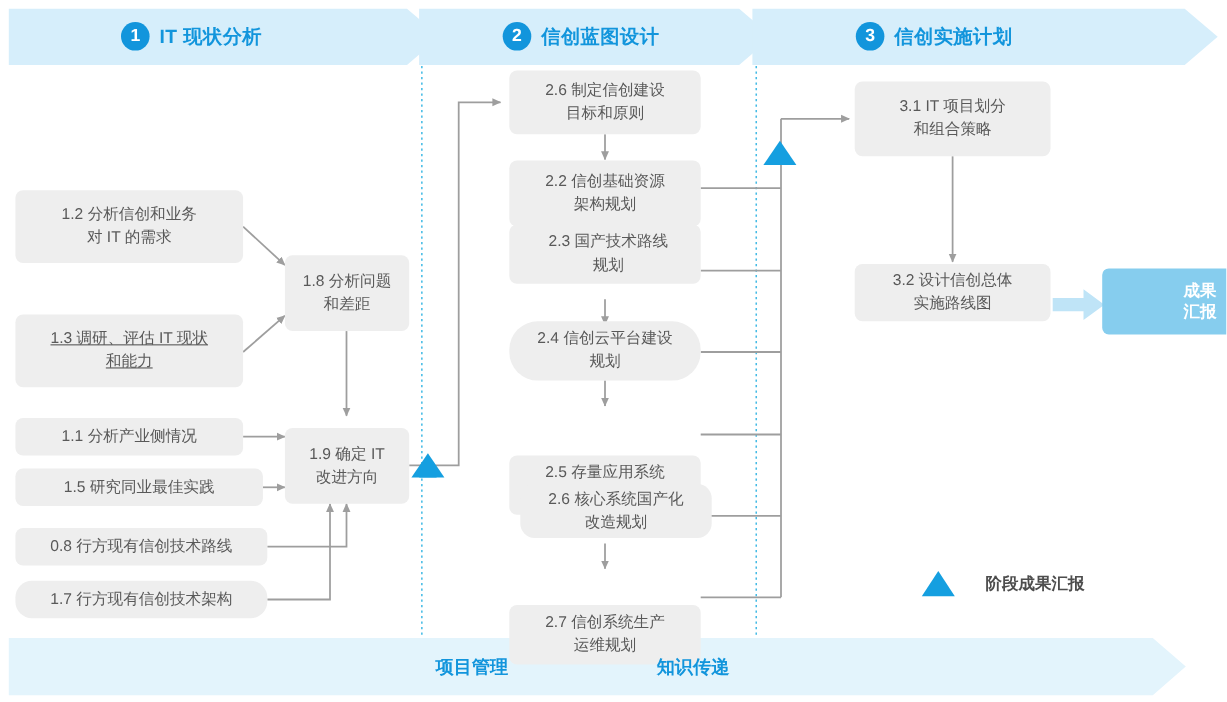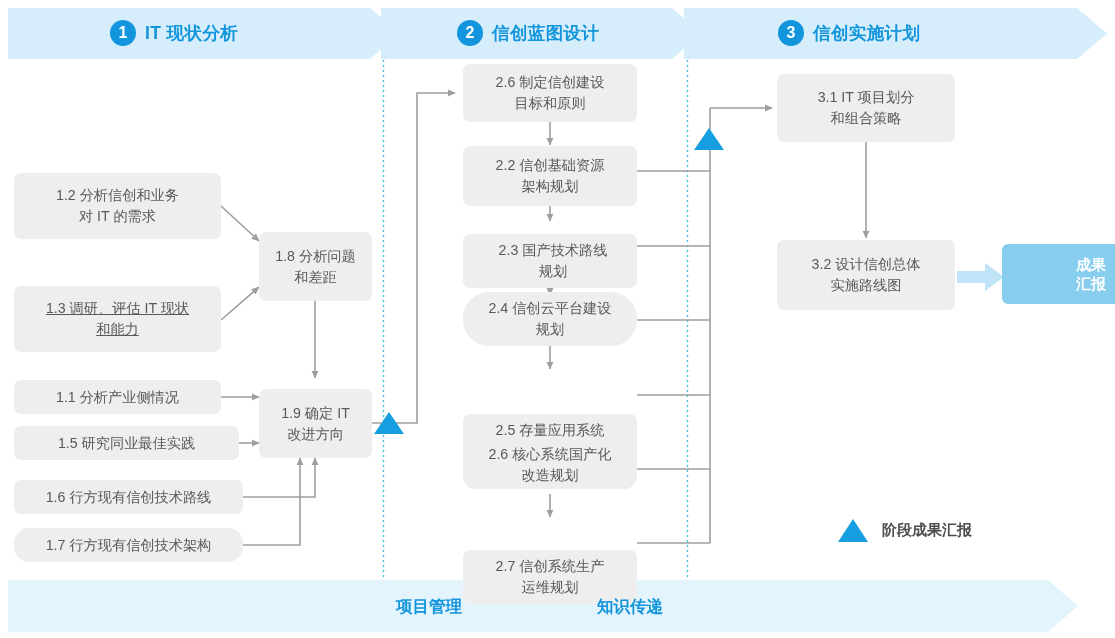--- a/index.html
+++ b/index.html
@@ -89,21 +89,21 @@
     align-items: center;
     justify-content: center;
     white-space: pre-line;
     padding-left: 41px;
   }
   
   .legend {
     position: absolute;
     display: flex;
     align-items: center;
-    gap: 14px;
+    gap: 28px;
     white-space: nowrap;
   }
   .legend-text {
     color: #4d4d4d;
     font-size: 15px;
     font-weight: bold;
   }
   .tri {
     width: 0;
     height: 0;
@@ -219,55 +219,55 @@
   <div class="node" style="left:14px; top:173px; width:207px; height:66px;">1.2 分析信创和业务
 对 IT 的需求</div>
 
   <div class="node" style="left:14px; top:286px; width:207px; height:66px;text-decoration:underline;">1.3 调研、评估 IT 现状
 和能力</div>
 
   <div class="node" style="left:14px; top:380px; width:207px; height:34px;">1.1 分析产业侧情况</div>
 
   <div class="node" style="left:14px; top:426px; width:225px; height:34px;">1.5 研究同业最佳实践</div>
 
-  <div class="node" style="left:14px; top:480px; width:229px; height:34px;">1.6 行方现有信创技术路线</div>
+  <div class="node" style="left:14px; top:480px; width:229px; height:34px;">0.8 行方现有信创技术路线</div>
 
   <div class="node" style="left:14px; top:528px; width:229px; height:34px;border-radius:15px;">1.7 行方现有信创技术架构</div>
 
   <div class="node" style="left:259px; top:232px; width:113px; height:69px;">1.8 分析问题
 和差距</div>
 
   <div class="node" style="left:259px; top:389px; width:113px; height:69px;">1.9 确定 IT
 改进方向</div>
 
   <div class="node" style="left:463px; top:64px; width:174px; height:58px;">2.6 制定信创建设
 目标和原则</div>
 
   <div class="node" style="left:463px; top:126px; width:174px; height:60px;margin-top:20px;">2.2 信创基础资源
 架构规划</div>
 
-  <div class="node" style="left:463px; top:234px; width:174px; height:54px;padding-left:12px;">2.3 国产技术路线
+  <div class="node" style="left:463px; top:204px; width:174px; height:54px;padding-left:12px;">2.3 国产技术路线
 规划</div>
 
   <div class="node" style="left:463px; top:292px; width:174px; height:54px;border-radius:26px;">2.4 信创云平台建设
 规划</div>
 
   <div class="node" style="left:463px; top:366px; width:174px; height:54px;margin-top:48px;">2.5 存量应用系统
 国产化改造规划</div>
 
-  <div class="node" style="left:463px; top:440px; width:174px; height:49px;border-radius:13px;">2.6 核心系统国产化
+  <div class="node" style="left:473px; top:440px; width:174px; height:49px;border-radius:13px;">2.6 核心系统国产化
 改造规划</div>
 
   <div class="node" style="left:463px; top:514px; width:174px; height:54px;margin-top:36px;">2.7 信创系统生产
 运维规划</div>
 
   <div class="node" style="left:777px; top:74px; width:178px; height:68px;">3.1 IT 项目划分
 和组合策略</div>
 
-  <div class="node" style="left:777px; top:240px; width:178px; height:70px;">3.2 设计信创总体
+  <div class="node" style="left:777px; top:240px; width:178px; height:52px;">3.2 设计信创总体
 实施路线图</div>
 
   <div class="result-chip" style="left:1002px; top:244px; width:96px; height:60px;">成果
 汇报</div>
 
   <div class="legend" style="left:838px; top:519px;">
     <span class="tri"></span>
     <span class="legend-text">阶段成果汇报</span>
   </div>
 

